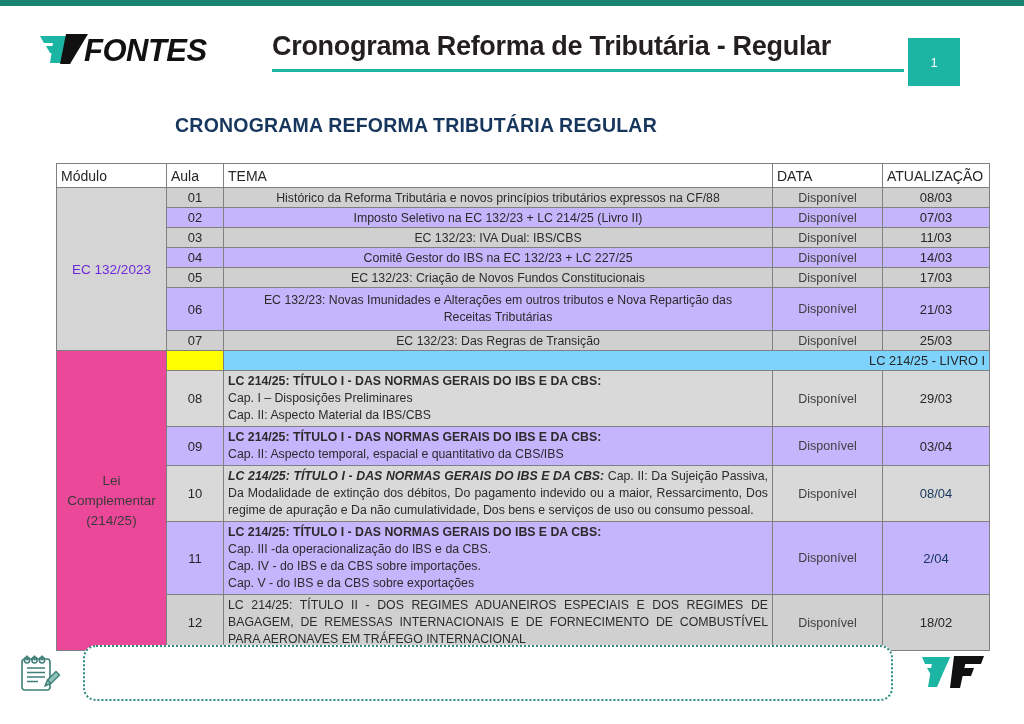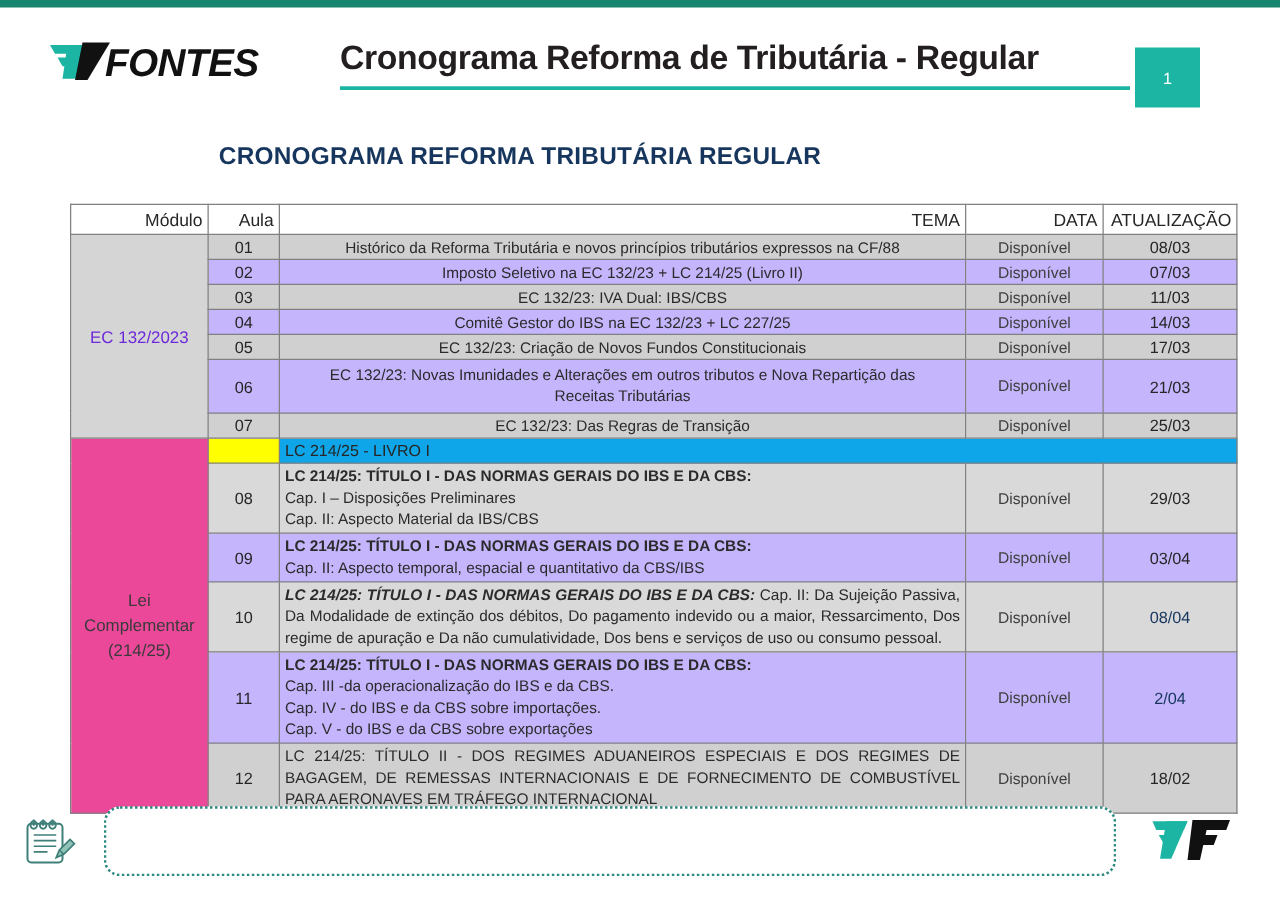--- a/index.html
+++ b/index.html
@@ -100,21 +100,21 @@
   table.sched col.c-data { width: 110px; }
   table.sched col.c-atu  { width: 107px; }
 
   table.sched td, table.sched th {
     border: 1px solid #808080;
     padding: 2px 4px;
     vertical-align: middle;
     font-weight: normal;
   }
   thead th {
-    text-align: right;
+    text-align: left;
     font-size: 14px;
     color: #262626;
     height: 24px;
     background: #ffffff;
     font-weight: normal;
   }
   .mod-cell {
     text-align: center;
     font-size: 13.5px;
     vertical-align: middle;
@@ -148,22 +148,22 @@
     text-align: center;
     font-weight: bold;
     font-size: 13px;
     color: #262626;
   }
   .atu.blue { color: #17365d; }
   .rowshade { background: #d0d0d0; }
   .rowshade-lt { background: #d9d9d9; }
   .rowwhite { background: #c4b5fd; }
   .yellowbar {
-    background: #0ea5e9;
-    text-align: left;
+    background: #7dd3fc;
+    text-align: right;
     font-weight: bold;
     font-size: 12.8px;
     color: #262626;
     height: 19px;
     padding: 1px 4px;
   }
   .yellow-blank { background: #ffff00; }
   .bold { font-weight: bold; }
   .ital { font-style: italic; font-weight: bold; }
   .ln { display: block; }

